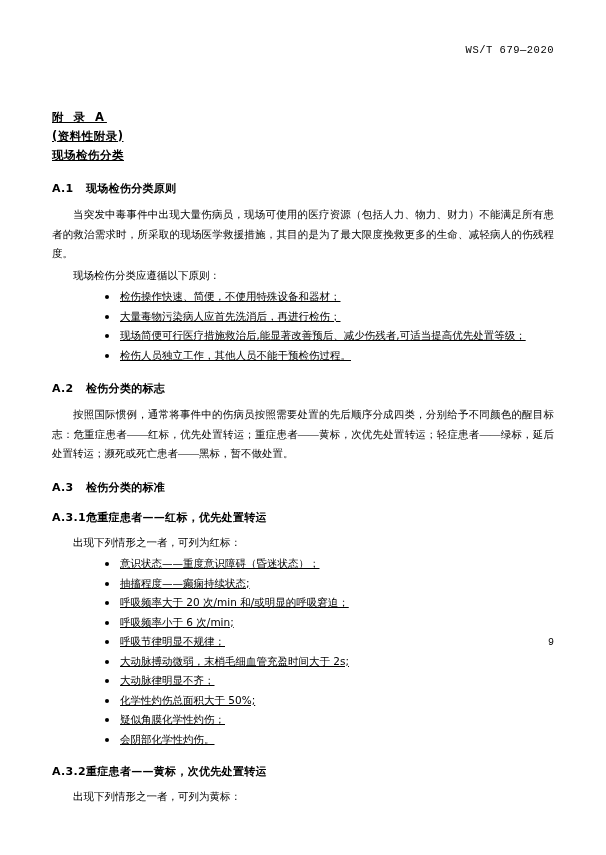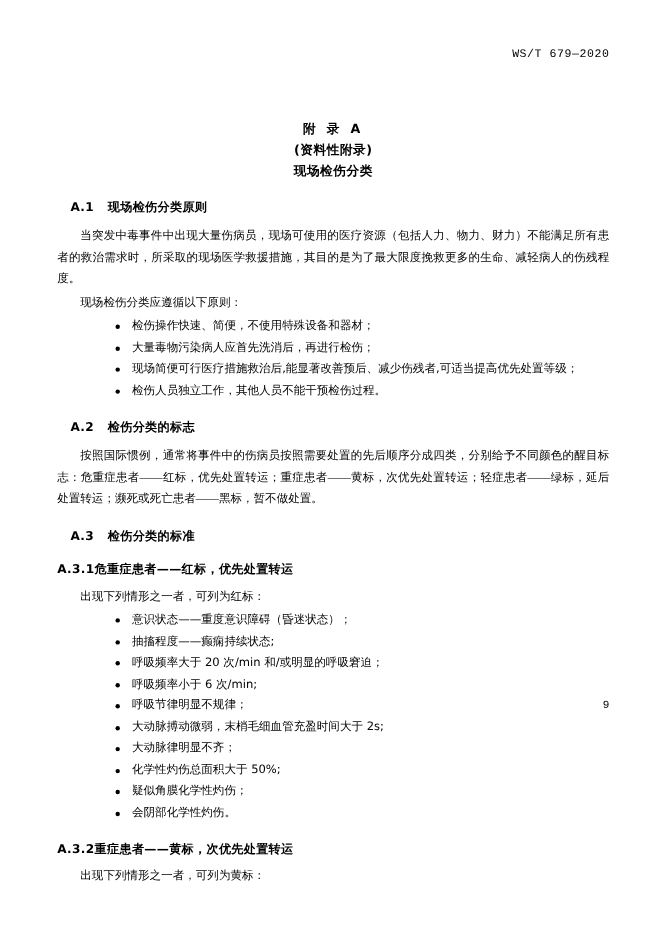--- a/index.html
+++ b/index.html
@@ -24,37 +24,37 @@
   }
   .header {
     text-align: right;
     font-family: "Liberation Mono", "DejaVu Sans Mono", monospace;
     font-size: 10.5px;
     letter-spacing: 0.5px;
     color: #000;
     margin-bottom: 52px;
   }
   .annex-title-block {
-    text-align: center;
+    text-decoration: underline;
   }
   .annex-line {
     font-family: "DejaVu Sans", "Liberation Sans", sans-serif;
     font-weight: bold;
     font-size: 11.5px;
     line-height: 19px;
     letter-spacing: 0.5px;
   }
   .annex-line.spaced {
     letter-spacing: 3px;
   }
   h2.clause {
     font-family: "DejaVu Sans", "Liberation Sans", sans-serif;
     font-size: 11px;
     font-weight: bold;
-    margin: 16px 0 9px 12px;
+    margin: 16px 0 9px 0;
     letter-spacing: 0.3px;
   }
   h3.clause {
     font-family: "DejaVu Sans", "Liberation Sans", sans-serif;
     font-size: 11px;
     font-weight: bold;
     margin: 15px 0 8px 0;
     letter-spacing: 0.3px;
   }
   .clause-num {
@@ -73,20 +73,21 @@
     list-style: none;
     margin: 1px 0 2px 0;
     padding: 0 0 0 52px;
   }
   ul.bullets li {
     font-family: "DejaVu Sans", "Liberation Sans", sans-serif;
     font-size: 10.5px;
     line-height: 19.5px;
     position: relative;
     padding-left: 16px;
+    text-decoration: underline;
   }
   ul.bullets li::before {
     content: "";
     position: absolute;
     left: 1px;
     top: 8px;
     width: 4px;
     height: 4px;
     background: #000;
     border-radius: 50%;

